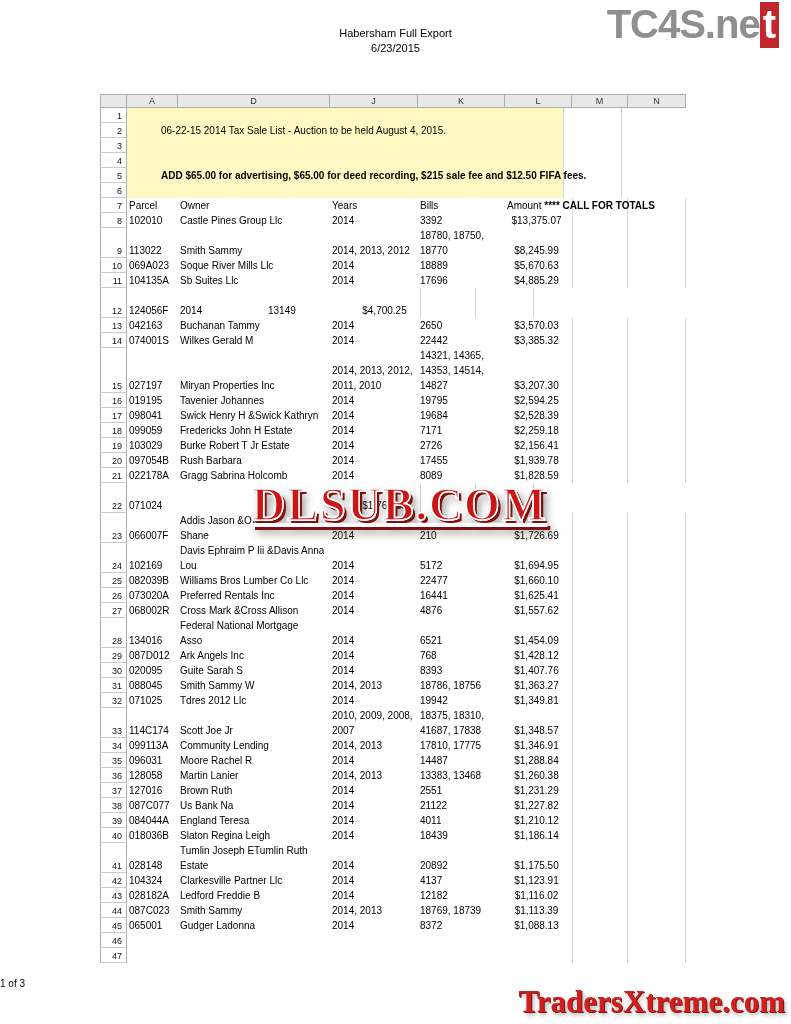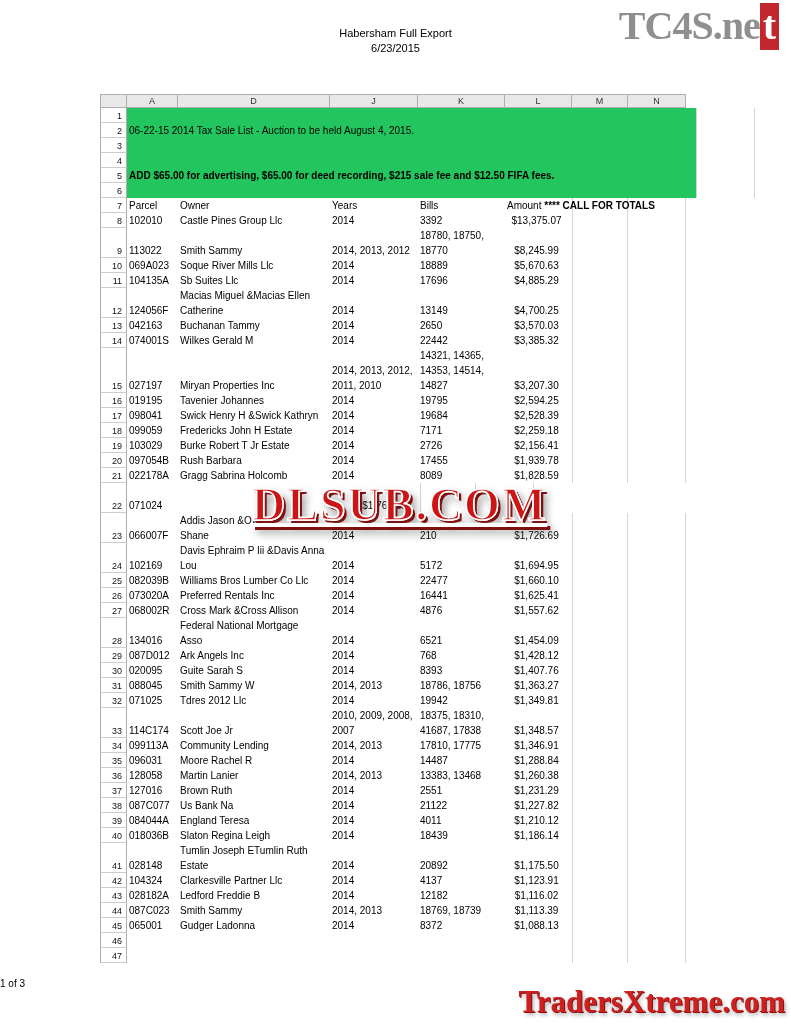--- a/index.html
+++ b/index.html
@@ -6,21 +6,21 @@
   body{width:791px;height:1024px;background:#fff;position:relative;overflow:hidden;
        font-family:"Liberation Sans",sans-serif;color:#000;}
   .page{position:absolute;inset:0;}
 
   
   .doc-header{position:absolute;top:26px;left:0;width:100%;text-align:center;
               font-size:11px;line-height:15px;color:#000;}
 
   
   .tc4s{position:absolute;top:2px;right:12px;font-weight:bold;font-size:40px;
-        letter-spacing:-1px;color:#8f8f8f;font-family:Liberation Serif, serif;text-align:center;}
+        letter-spacing:-1px;color:#8f8f8f;font-family:Liberation Sans, sans-serif;text-align:center;}
   .tc4s-accent{background:#c1272d;color:#fff;padding:0 4px 2px 3px;}
 
   
   .sheet{position:absolute;left:100px;top:94px;font-size:10px;}
   .hrow{display:flex;}
   .hc{box-sizing:border-box;height:14px;background:#e8e8e8;border-top:1px solid #aeaeae;
       border-right:1px solid #aeaeae;border-bottom:1px solid #aeaeae;font-size:9px;
       color:#333;text-align:center;line-height:13px;}
   .hc.first{border-left:1px solid #aeaeae;}
   .w0{width:27px}.w1{width:51px}.w2{width:152px}.w3{width:88px}
@@ -28,21 +28,21 @@
 
   .row{display:flex;}
   .h1{height:15px}.h2{height:30px}.h3{height:45px}
   .cell{box-sizing:border-box;display:flex;flex-direction:column;justify-content:flex-end;}
   .gut{width:27px;border-left:1px solid #aeaeae;border-right:1px solid #aeaeae;
        border-bottom:1px solid #cccccc;font-size:9px;color:#111;
        align-items:flex-end;padding:0 4px 1px 0;}
   .ca{width:51px}.cd{width:152px}.cj{width:88px}.ck{width:87px}.cl{width:67px}
   .cm{width:56px;border-left:1px solid #d4d4d4;border-right:1px solid #d4d4d4;}
   .cn{width:58px;border-right:1px solid #d4d4d4;}
-  .grayspan{width:570px;background:#22c55e;position:relative;border-right:1px solid #d4d4d4;}
+  .grayspan{width:437px;background:#fef9c3;position:relative;border-right:1px solid #d4d4d4;padding-left:32px;}
   .spantext{position:relative;z-index:2;line-height:15px;padding-left:2px;white-space:nowrap;}
   .ln{line-height:15px;height:15px;padding-left:2px;white-space:nowrap;overflow:visible;}
   .amt .ln{padding-left:0;padding-right:4px;text-align:center;}
   .nw{overflow:visible;position:relative;z-index:2;}
   .b{font-weight:bold;}
 
   
   .watermark{position:absolute;left:252px;top:478px;z-index:9;
              font-family:"Liberation Serif",serif;font-weight:bold;font-size:46px;
              color:#cc1616;letter-spacing:2px;
@@ -213,24 +213,20 @@
             <div class="ln">$4,885.29</div>
           </div>
           <div class="cell cm"></div>
           <div class="cell cn"></div>
         </div>
         <div class="row h2">
           <div class="cell gut">12</div>
           <div class="cell ca">
             <div class="ln">124056F</div>
           </div>
-          <div class="cell cd">
-            <div class="ln">Macias Miguel &amp;Macias Ellen</div>
-            <div class="ln">Catherine</div>
-          </div>
           <div class="cell cj">
             <div class="ln">2014</div>
           </div>
           <div class="cell ck">
             <div class="ln">13149</div>
           </div>
           <div class="cell cl amt">
             <div class="ln">$4,700.25</div>
           </div>
           <div class="cell cm"></div>

